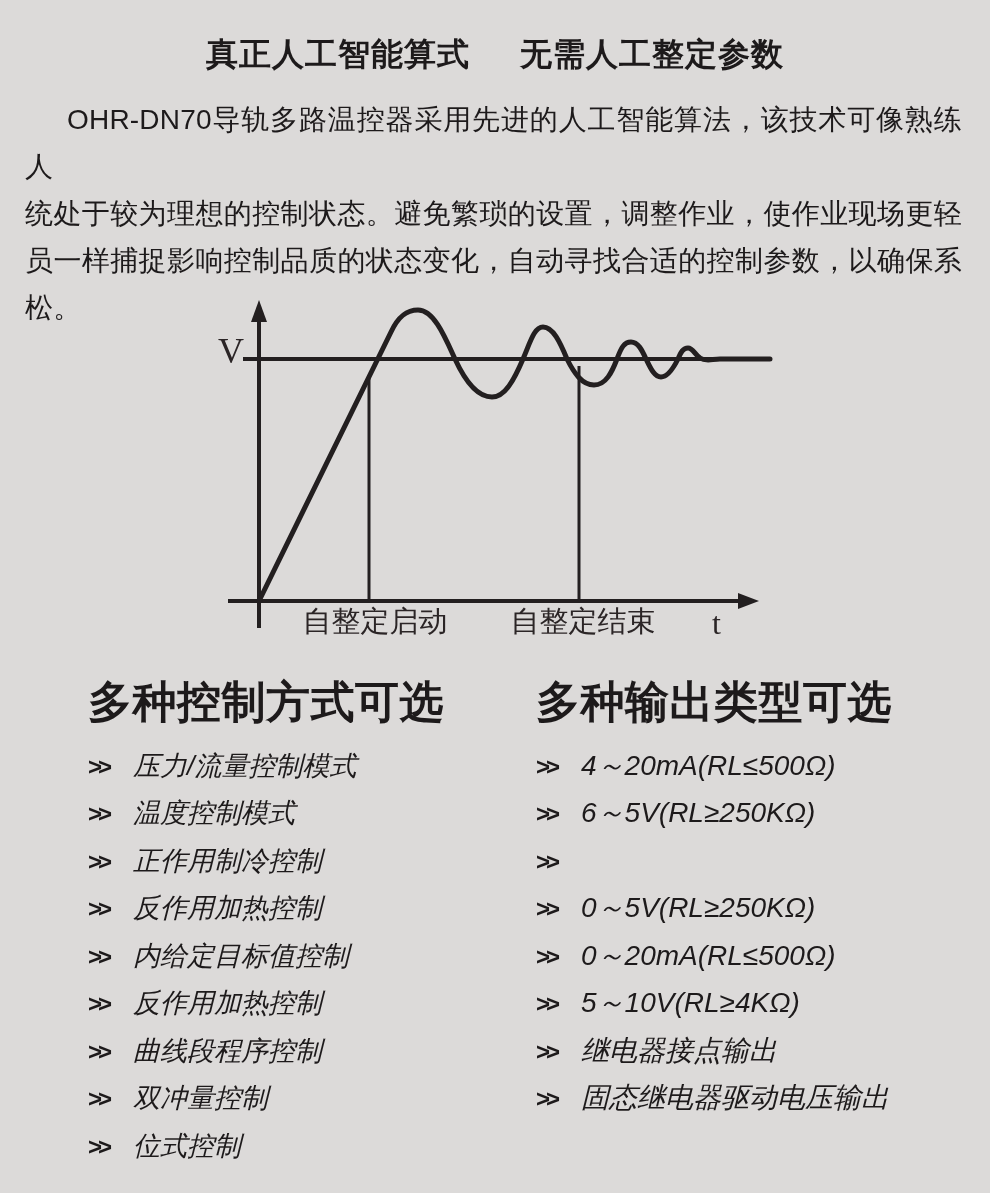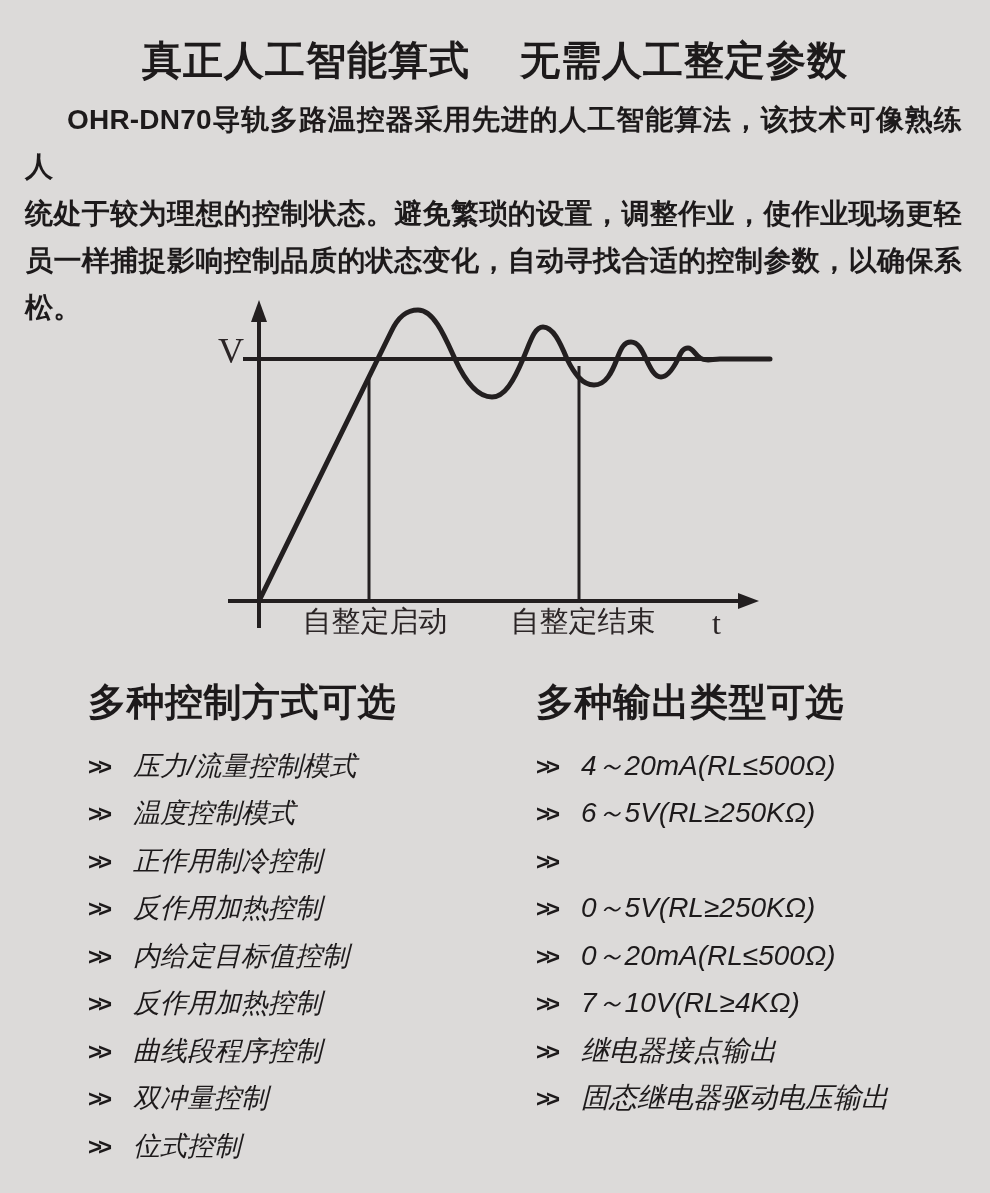--- a/index.html
+++ b/index.html
@@ -5,43 +5,43 @@
   html,body{margin:0;padding:0;background:#dcdad9;}
   .page{
     position:relative;width:990px;height:1193px;overflow:hidden;
     background:#dcdad9;color:#1d1a1b;
     font-family:"Liberation Sans","DejaVu Sans",sans-serif;
   }
   
   .title{
     position:absolute;top:33px;left:0;width:100%;
     display:flex;justify-content:center;gap:50px;
-    font-size:40px;font-weight:700;letter-spacing:1px;white-space:nowrap;
+    font-size:32px;font-weight:700;letter-spacing:1px;white-space:nowrap;
   }
   
   .intro{
     position:absolute;top:96px;left:25px;width:937px;
-    font-size:28px;line-height:47px;font-weight:700;letter-spacing:.2px;
+    font-size:28px;line-height:47px;font-weight:400;letter-spacing:.2px;
   }
   .intro .ln{text-align:justify;text-align-last:justify;}
   .intro .ln.first{text-indent:42px;}
   .intro .ln.last{text-align:left;text-align-last:left;}
   
   .graph{position:absolute;left:215px;top:295px;width:570px;height:350px;}
   .graph svg{display:block;}
   .graph .stroke{stroke:#231f20;fill:none;}
   .graph text{font-family:"Liberation Serif","DejaVu Serif",serif;fill:#2b2526;}
   .axis-label-v{font-size:36px;}
   .axis-label-t{font-size:32px;}
   .anno{font-size:29px;}
   
   .col{position:absolute;top:680px;}
   .col-left{left:88px;width:410px;}
   .col-right{left:536px;width:460px;}
-  .col h2{margin:0 0 18px 0;font-size:38px;font-weight:700;letter-spacing:.5px;line-height:44px;}
+  .col h2{margin:0 0 18px 0;font-size:44px;font-weight:700;letter-spacing:.5px;line-height:44px;}
   .row{display:flex;align-items:center;height:47.5px;white-space:nowrap;}
   .chev{width:45px;font-size:24px;font-weight:700;letter-spacing:-4px;padding-top:2px;flex:0 0 45px;}
   .lbl{font-size:27px;font-weight:500;font-style:italic;}
   .col-right .lbl{font-size:28px;}
 </style>
 </head>
 <body>
 
 <div class="page">
 
@@ -153,21 +153,21 @@
     <div class="row">
       <span class="chev">&gt;&gt;</span>
       <span class="lbl">0～5V(RL≥250KΩ)</span>
     </div>
     <div class="row">
       <span class="chev">&gt;&gt;</span>
       <span class="lbl">0～20mA(RL≤500Ω)</span>
     </div>
     <div class="row">
       <span class="chev">&gt;&gt;</span>
-      <span class="lbl">7～10V(RL≥4KΩ)</span>
+      <span class="lbl">5～10V(RL≥4KΩ)</span>
     </div>
     <div class="row">
       <span class="chev">&gt;&gt;</span>
       <span class="lbl">继电器接点输出</span>
     </div>
     <div class="row">
       <span class="chev">&gt;&gt;</span>
       <span class="lbl">固态继电器驱动电压输出</span>
     </div>
   </div>

